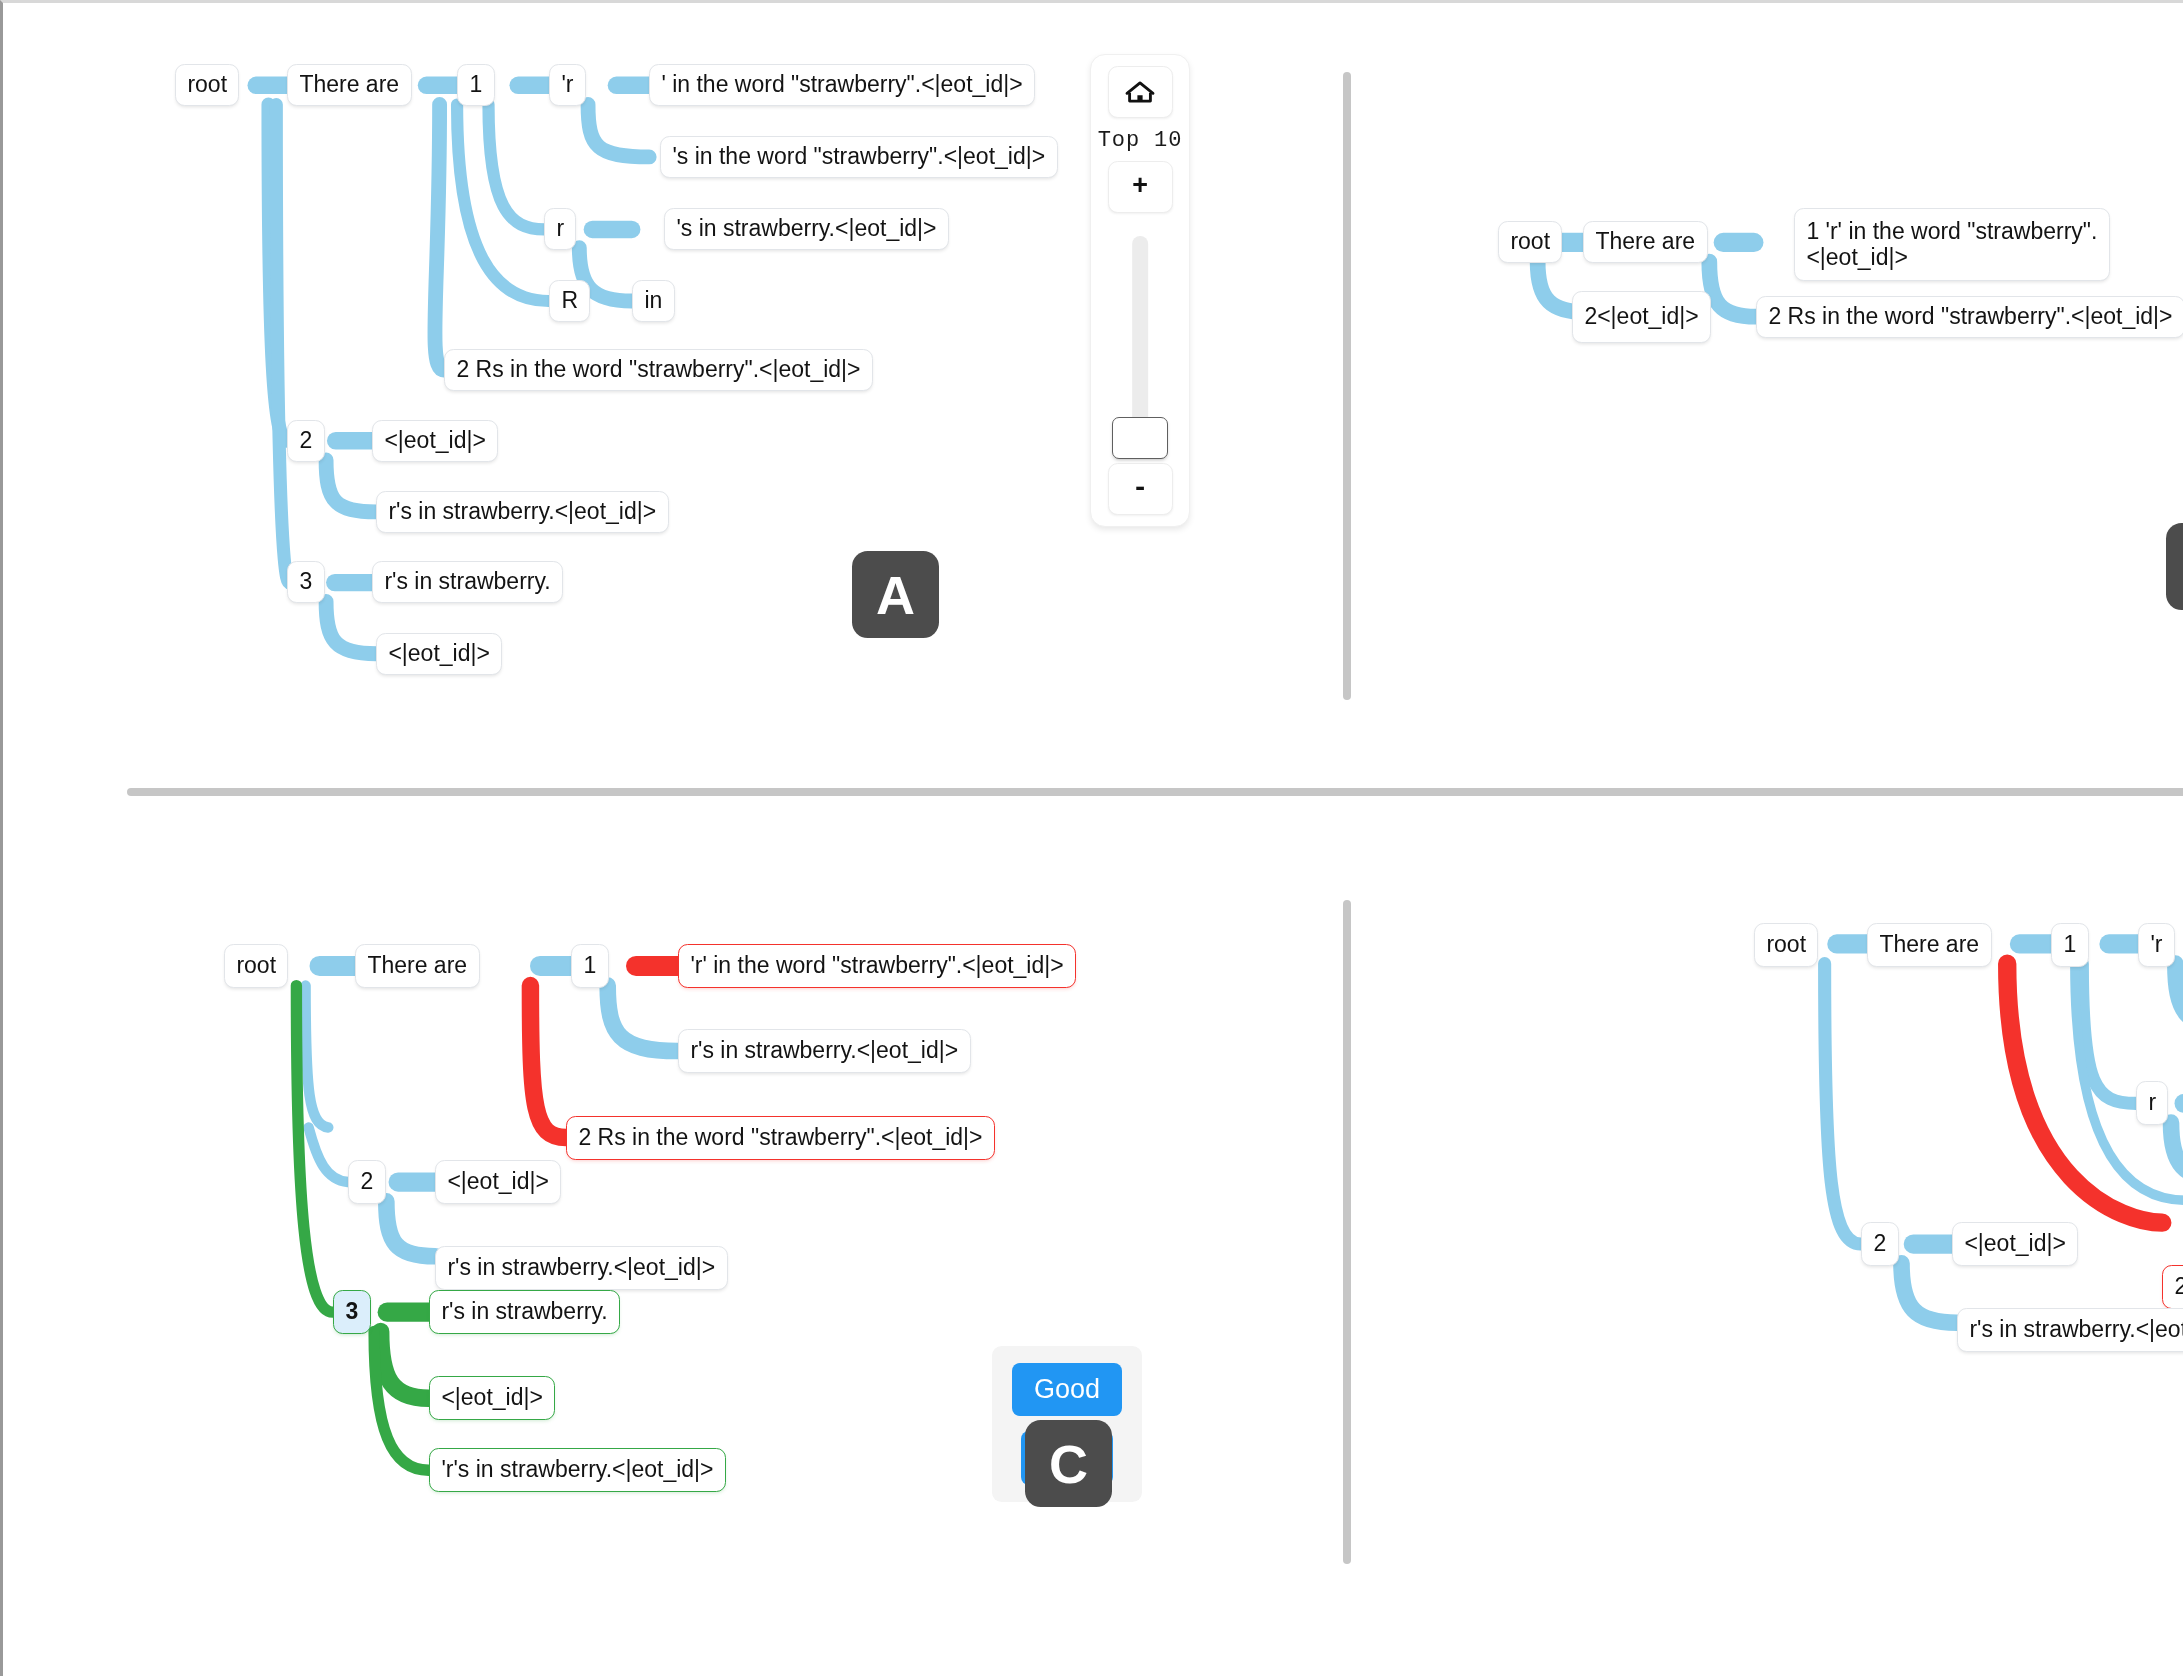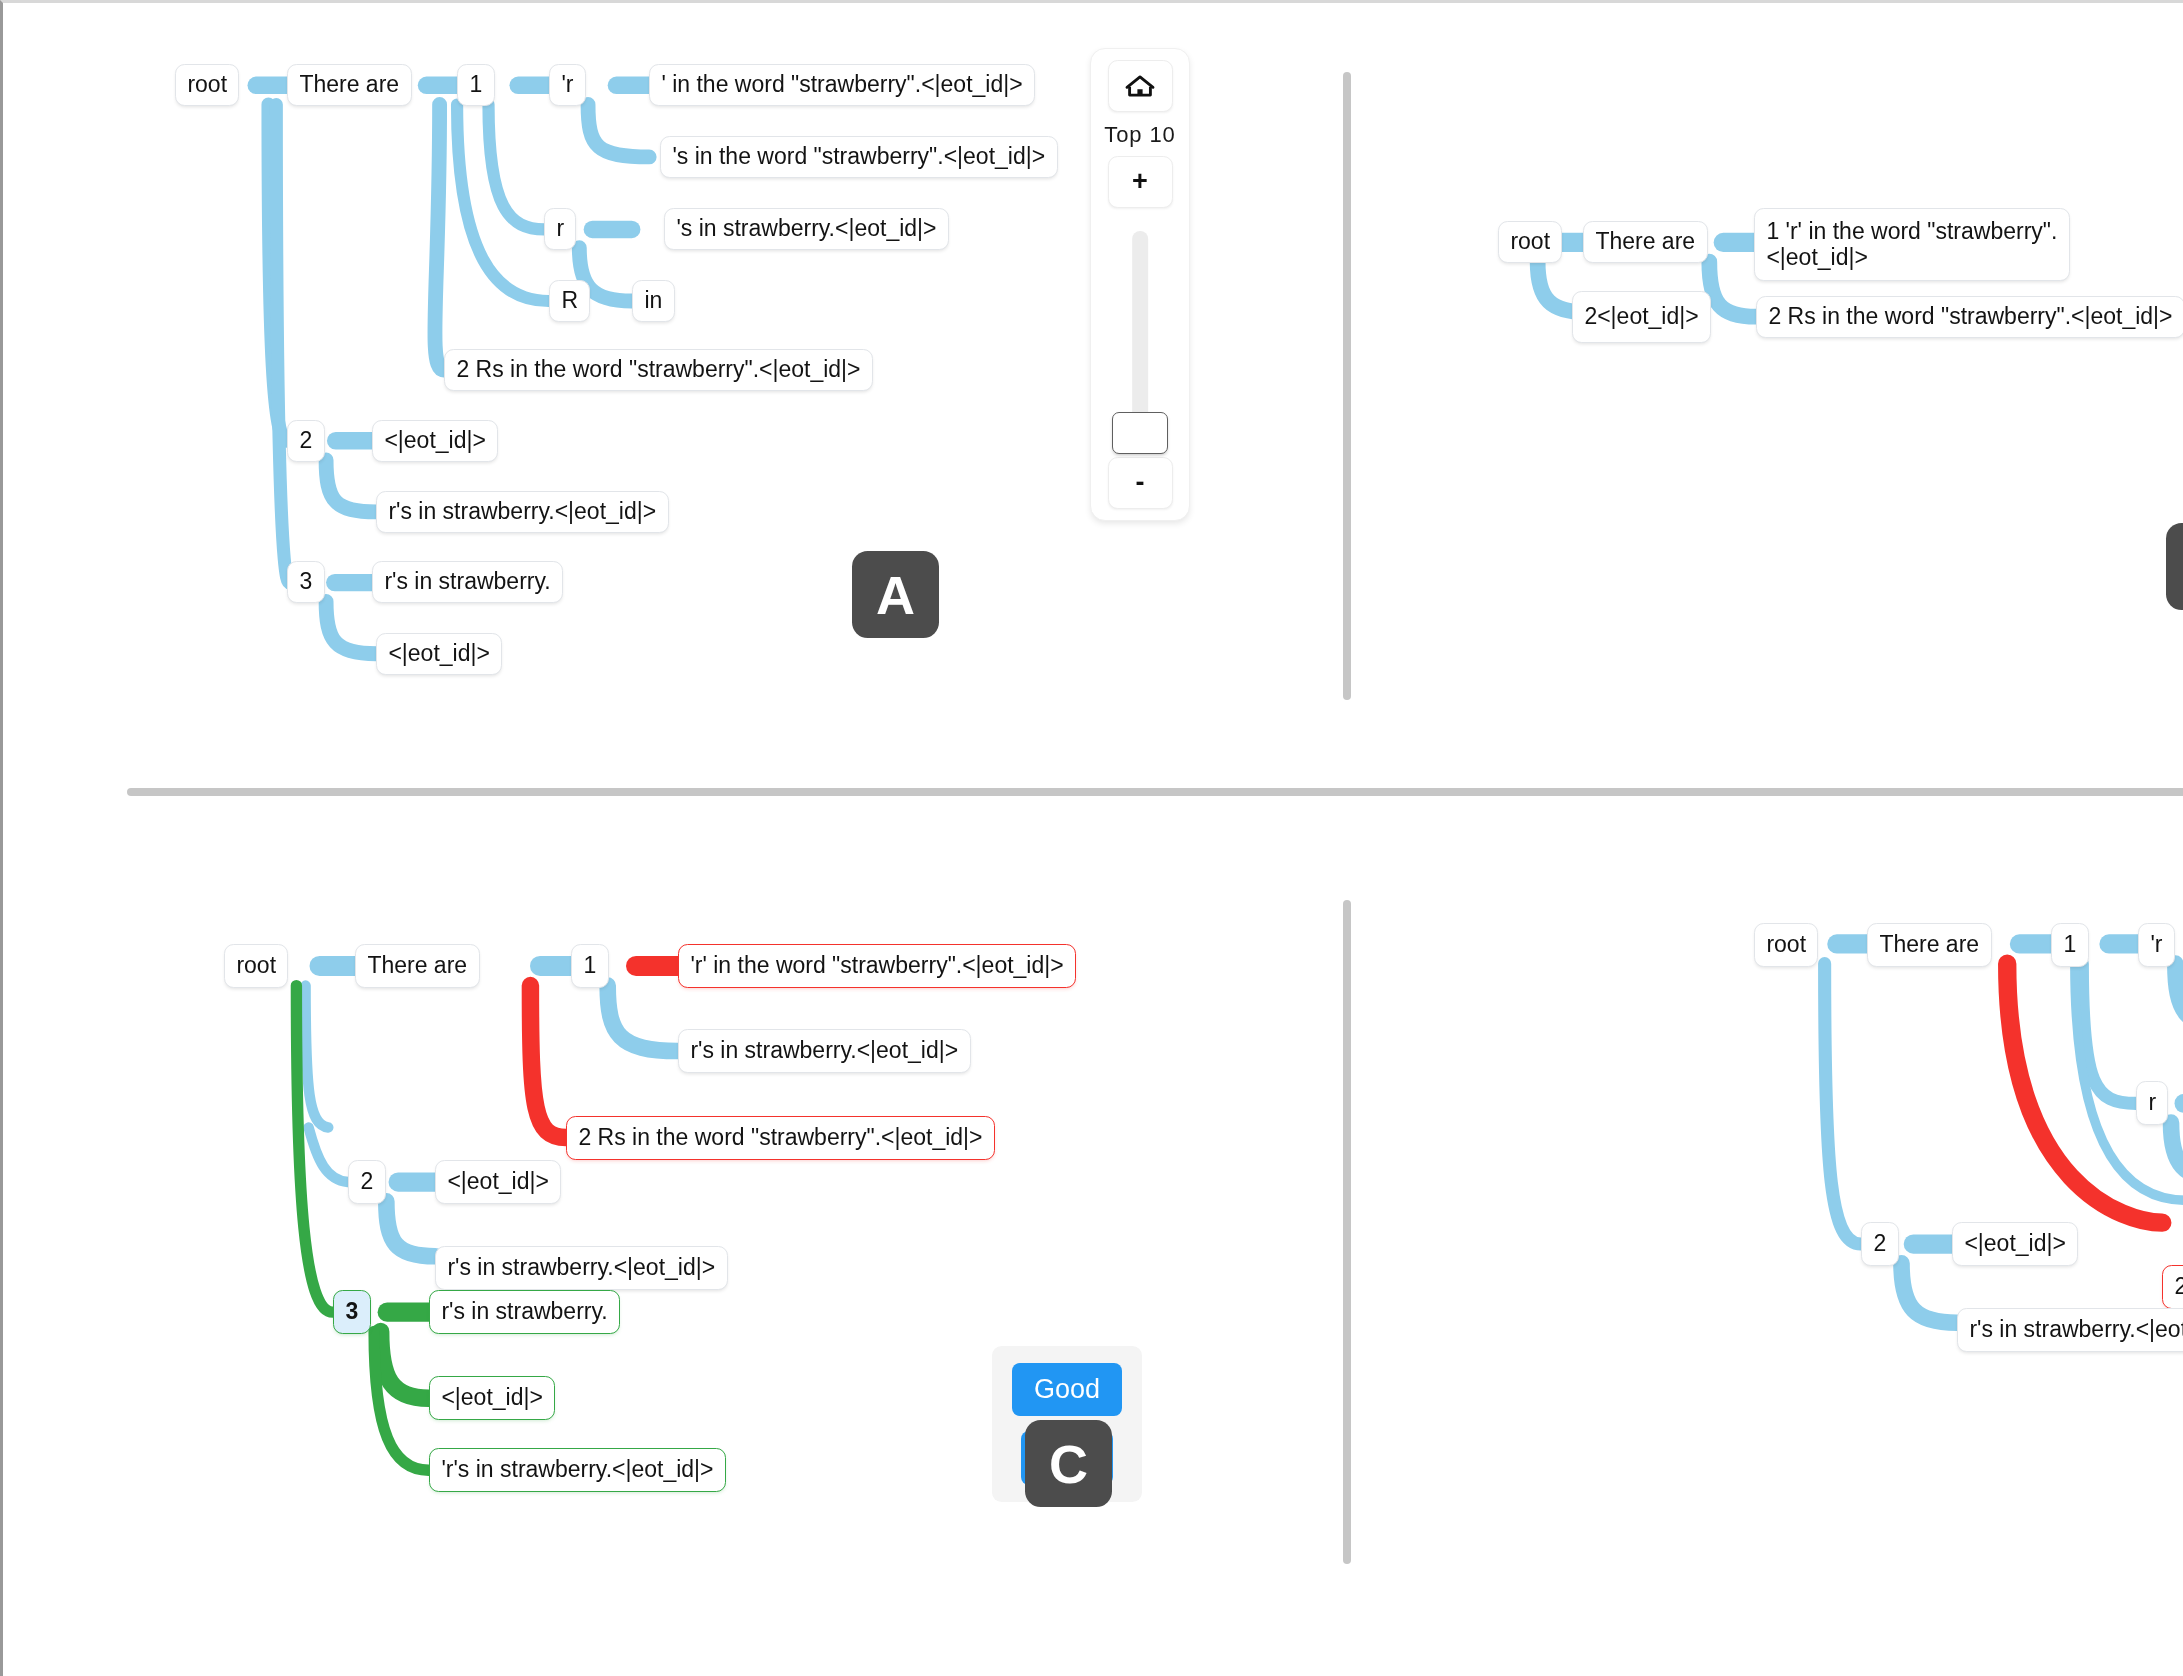--- a/index.html
+++ b/index.html
@@ -37,21 +37,21 @@
     border-radius:9.6px;
     box-shadow:0 2.2px 3.9px -1.3px rgba(0,0,0,.12);
     display:flex; align-items:center;
     padding:0 11.4px;
     color:#131313;
     font-size:23px;
     line-height:1.12;
     white-space:pre;
     z-index:5;
   }
-  .node.multiline{ white-space:pre-line; align-items:center; }
+  .node.multiline{ white-space:pre-line; align-items:center;margin-left:40px; }
   .node.red{ border-color:#f4322c; box-shadow:0 2.2px 3.9px -1.3px rgba(244,50,44,.22); }
   .node.green{ border-color:#35a846; box-shadow:0 2.2px 3.9px -1.3px rgba(53,168,70,.22); }
   .node.green-sel{
     border-color:#35a846; background:#dbeefb; font-weight:bold;
     box-shadow:0 2.2px 3.9px -1.3px rgba(53,168,70,.25);
   }
 
   
   .links{ position:absolute; left:0; top:0; overflow:visible; z-index:1; }
   .links path{ fill:none; stroke-linecap:round; }
@@ -181,21 +181,21 @@
     <div class="node" style="left:546px; top:277px; height:42px;">R</div>
     <div class="node" style="left:629px; top:277px; height:42px;">in</div>
     <div class="node" style="left:441px; top:346px; height:42px;">2 Rs in the word "strawberry".&lt;|eot_id|&gt;</div>
     <div class="node" style="left:284px; top:417px; height:42px;">2</div>
     <div class="node" style="left:369px; top:417px; height:42px;">&lt;|eot_id|&gt;</div>
     <div class="node" style="left:373px; top:488px; height:42px;">r's in strawberry.&lt;|eot_id|&gt;</div>
     <div class="node" style="left:284px; top:558px; height:42px;">3</div>
     <div class="node" style="left:369px; top:558px; height:42px;">r's in strawberry.</div>
     <div class="node" style="left:373px; top:630px; height:42px;">&lt;|eot_id|&gt;</div>
 
-    <div class="ctrl-card" style="left:1087px; top:45px; width:100px; height:473px;">
+    <div class="ctrl-card" style="left:1087px; top:51px; width:100px; height:473px;font-family:Liberation Mono, monospace;">
       <div class="ctrl-btn">
         <svg class="home-glyph" width="32" height="26" viewBox="0 0 24 20">
           <path d="M2 11 L12 3 L22 11" fill="none" stroke="#111" stroke-width="2.2" stroke-linejoin="round" stroke-linecap="round"></path>
           <path d="M4 10.5 V17 H20 V10.5" fill="none" stroke="#111" stroke-width="2.2" stroke-linejoin="round"></path>
           <rect x="10" y="12.5" width="4" height="4.5" fill="#111"></rect>
         </svg>
       </div>
       <div class="ctrl-label">Top 10</div>
       <div class="ctrl-btn">+</div>
       <div class="slider-wrap">

